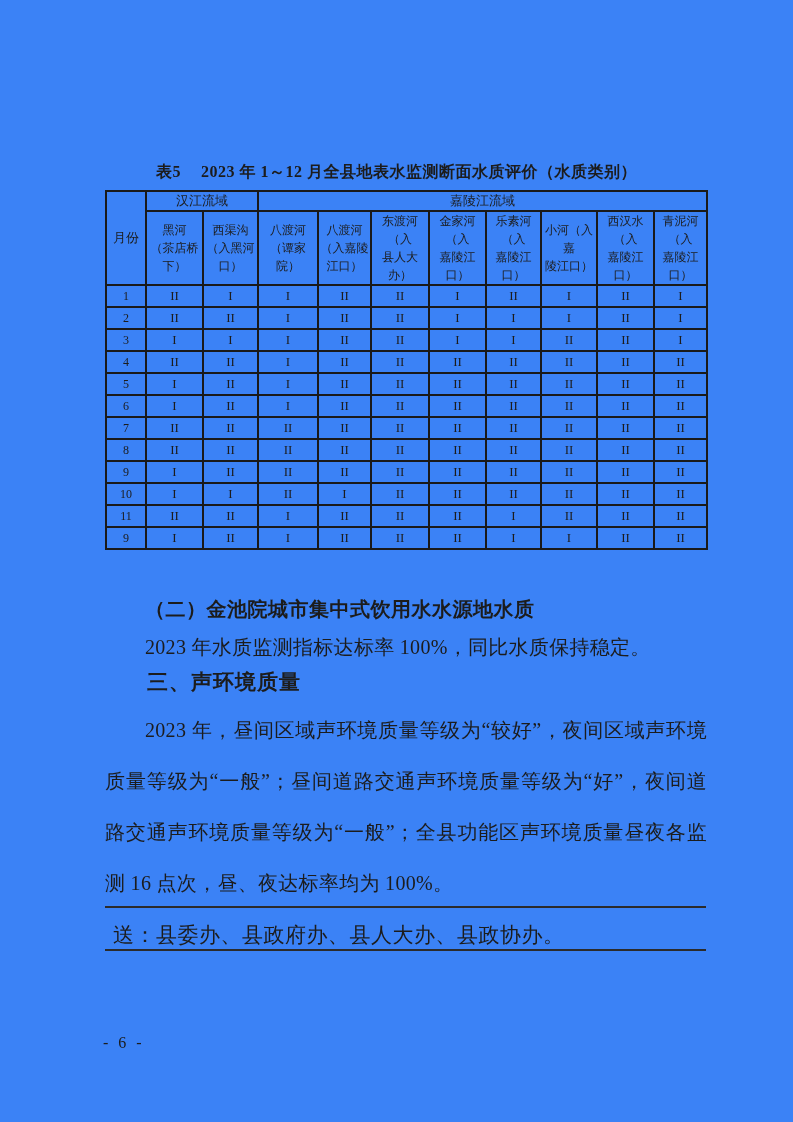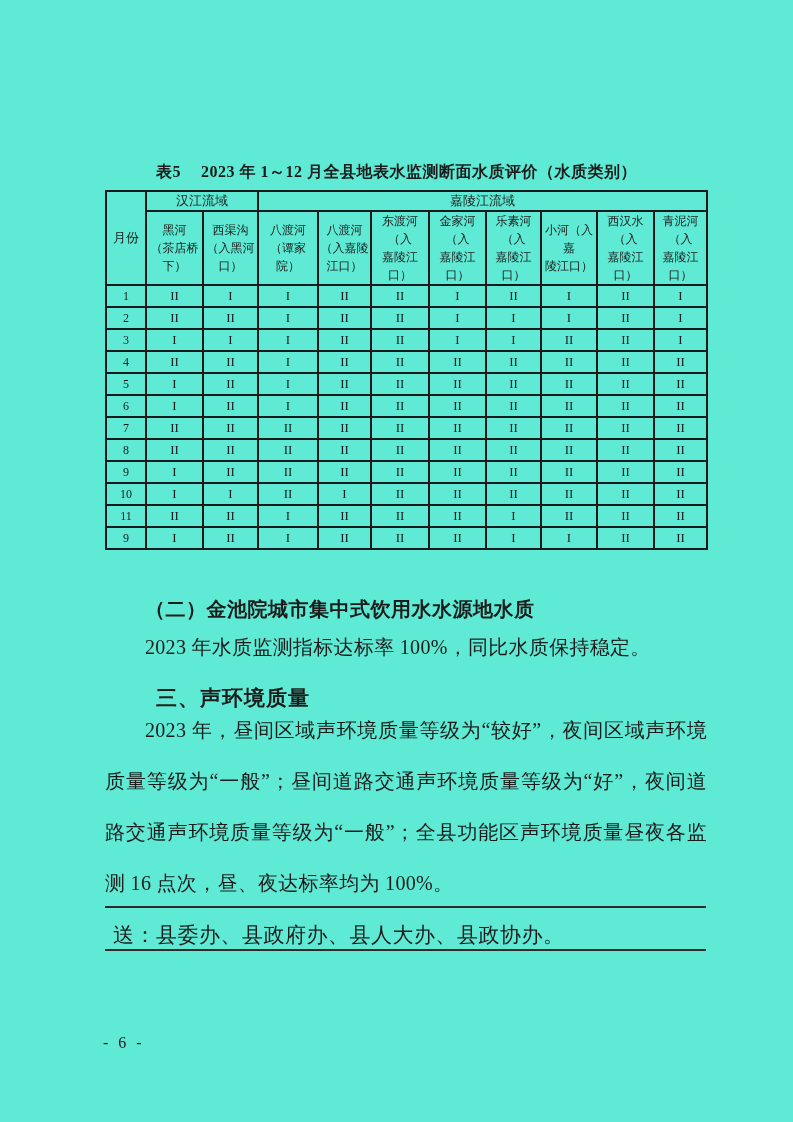--- a/index.html
+++ b/index.html
@@ -1,40 +1,40 @@
 <!DOCTYPE html>
 <html><head>
 <meta charset="utf-8">
 <style>
   * { margin:0; padding:0; box-sizing:border-box; }
   html,body { background:#ffffff; }
   body { font-family:"Liberation Serif", serif; color:#1c1c1c; }
-  .page { position:relative; width:793px; height:1122px; background:#5eead4; margin:0 auto; overflow:hidden; }
+  .page { position:relative; width:793px; height:1122px; background:#3b82f6; margin:0 auto; overflow:hidden; }
 
   .caption { position:absolute; top:162px; left:0; width:100%; text-align:center;
              font-size:16px; font-weight:bold; letter-spacing:0.5px; }
   .caption .cap-label { margin-right:20px; }
 
   table.wq { position:absolute; top:190px; left:105px; width:601px;
              border-collapse:collapse; table-layout:fixed; border:2px solid #111; }
   .wq th, .wq td { border:2px solid #1a1a1a; text-align:center; vertical-align:middle;
                    font-weight:normal; overflow:hidden; }
   .wq thead tr.group-row th { height:16px; font-size:13px; }
   .wq thead tr.river-row th { height:68px; font-size:12px; line-height:1.5;
                               white-space:pre-line; padding:0 1px; }
   .wq th.month-head { font-size:13px; }
   .wq tbody td { height:22px; font-size:13px; }
   .wq tbody td.month { font-size:12px; }
 
   .h2-kai { position:absolute; left:145px; top:596px; font-size:20px; font-weight:600;
             font-family:"Liberation Serif", serif; letter-spacing:0.5px; }
   .para-water { position:absolute; left:105px; top:634px; width:601px; font-size:20px;
                 text-indent:40px; letter-spacing:0.3px; }
-  .h3-hei { position:absolute; left:156px; top:668px; font-size:21px; font-weight:bold;
-            font-family:"Liberation Sans", sans-serif; letter-spacing:1px;margin-top:16px; }
+  .h3-hei { position:absolute; left:147px; top:668px; font-size:21px; font-weight:bold;
+            font-family:"Liberation Sans", sans-serif; letter-spacing:1px; }
   .para-noise { position:absolute; left:105px; top:705px; width:602px; font-size:20px;
                 line-height:51px; text-align:justify; text-indent:40px; letter-spacing:0.3px; }
 
   .footer { position:absolute; left:105px; top:906px; width:601px; }
   .rule { border-top:2px solid #2b2b2b; height:0; }
   .f-line1 { margin:13px 0 0 8px; font-size:21px; letter-spacing:0.5px; }
   .f-line2 { margin:10px 0 13px 46px; font-size:19px; letter-spacing:0.5px; }
 
   .page-number { position:absolute; left:103px; top:1034px; font-size:16px; letter-spacing:3px; }
 </style>
@@ -73,21 +73,21 @@
 下）</th>
           <th>西渠沟
 （入黑河
 口）</th>
           <th>八渡河
 （谭家院）</th>
           <th>八渡河
 （入嘉陵
 江口）</th>
           <th>东渡河（入
-嘉陵江口）</th>
+县人大办）</th>
           <th>金家河（入
 嘉陵江口）</th>
           <th>乐素河（入
 嘉陵江口）</th>
           <th>小河（入嘉
 陵江口）</th>
           <th>西汉水（入
 嘉陵江口）</th>
           <th>青泥河（入
 嘉陵江口）</th>

